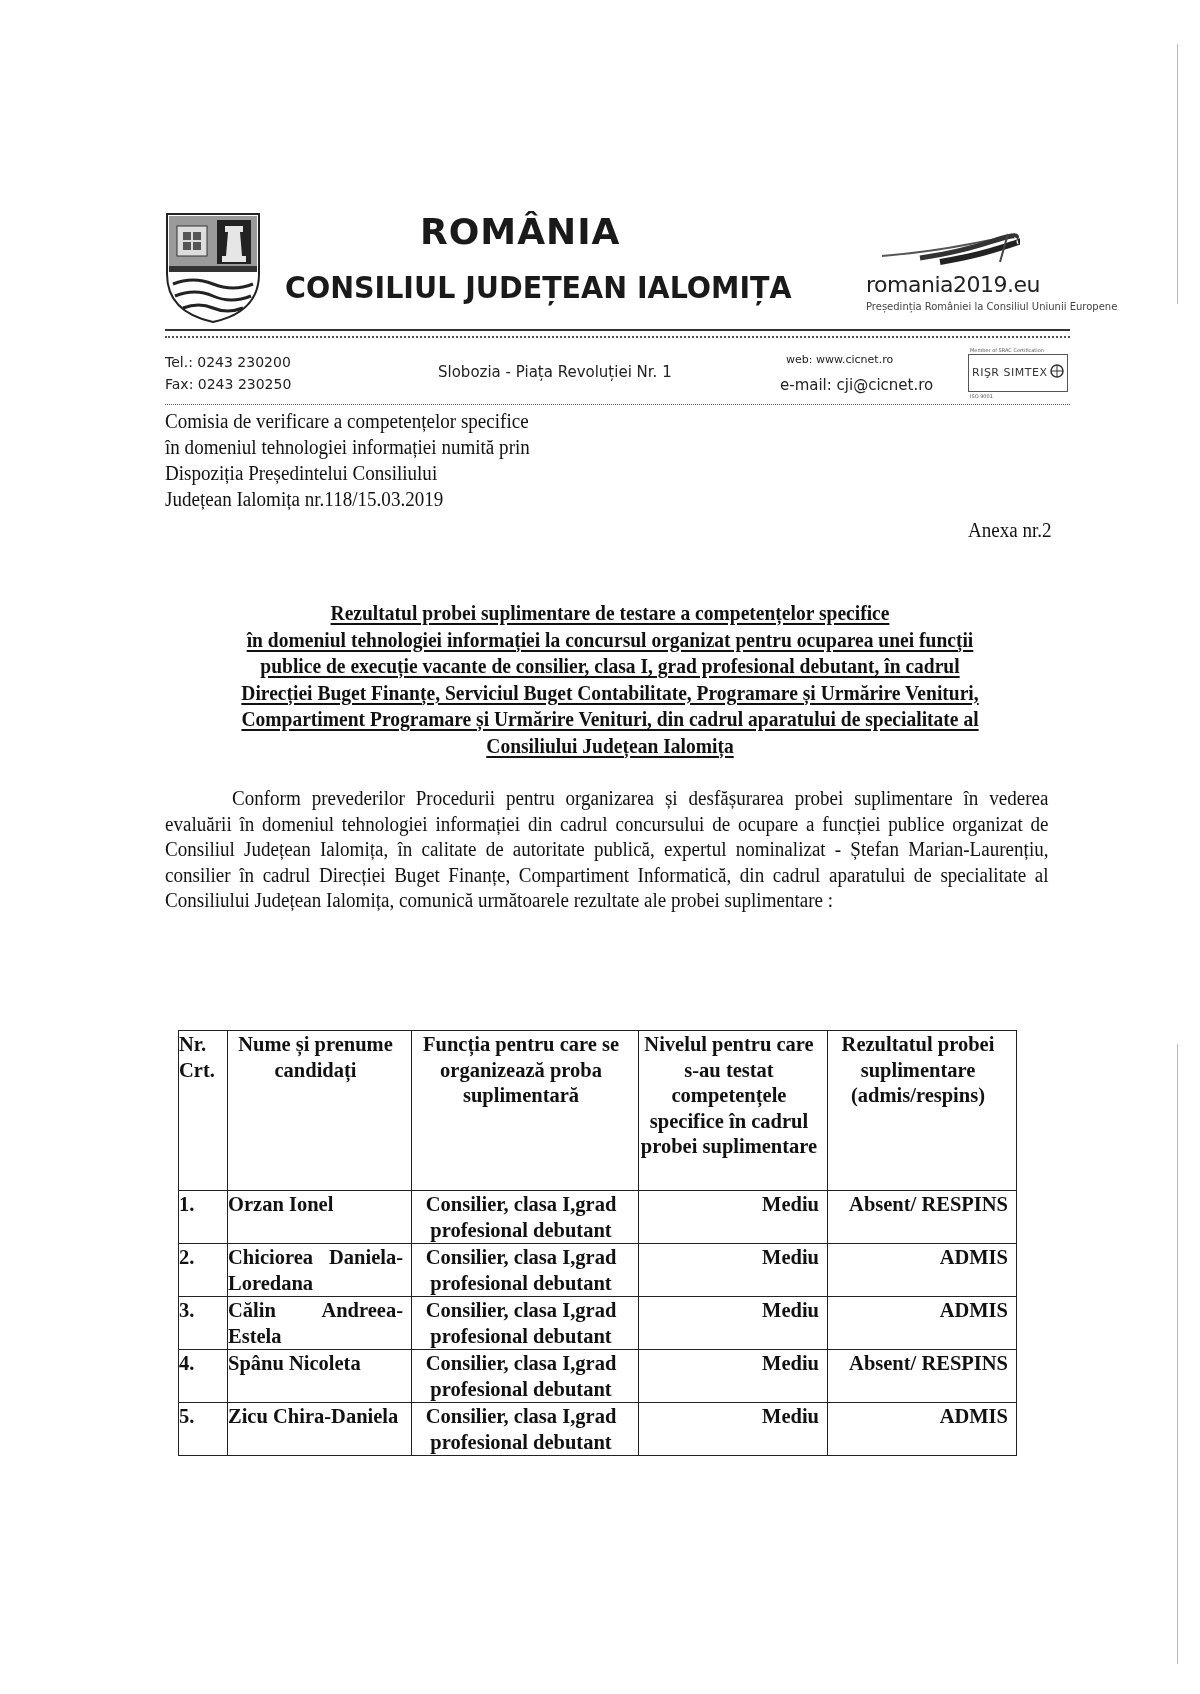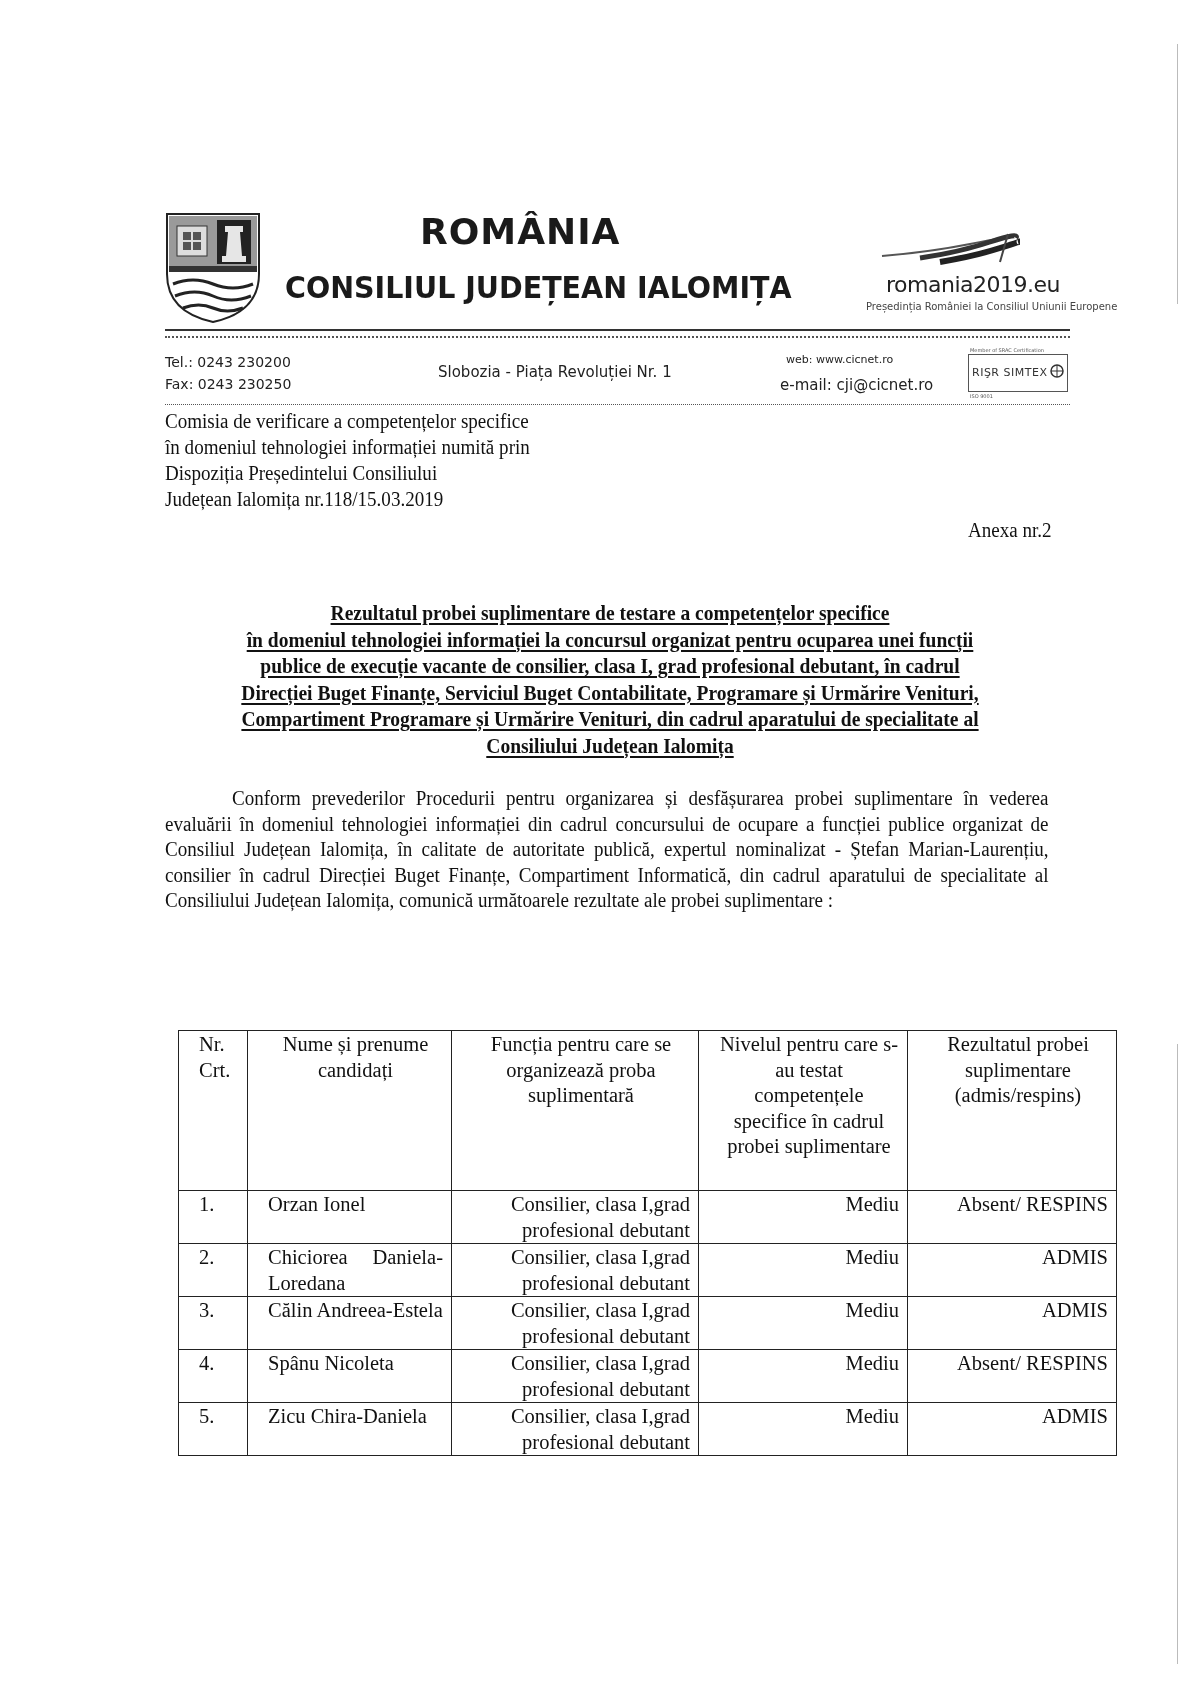--- a/index.html
+++ b/index.html
@@ -4,21 +4,21 @@
   <style>
     html, body { margin: 0; padding: 0; background: #ffffff; }
     body { width: 1200px; height: 1694px; position: relative; overflow: hidden; color: #111; font-family: "Liberation Serif", serif; }
     .page { position: absolute; left: 0; top: 4px; width: 1200px; height: 1694px; }
 
     
     .crest { position: absolute; left: 165px; top: 208px; width: 96px; height: 112px; }
     .hdr-romania { position: absolute; left: 420px; top: 207px; font-family: "DejaVu Sans", sans-serif; font-weight: bold; font-size: 36px; letter-spacing: 1px; color: #1a1a1a; }
     .hdr-council { position: absolute; left: 285px; top: 265px; font-family: "DejaVu Sans", sans-serif; font-weight: bold; font-size: 31px; letter-spacing: 0px; color: #1a1a1a; transform: scaleX(0.92); transform-origin: left; }
     .ro2019-logo { position: absolute; left: 880px; top: 228px; width: 140px; height: 40px; }
-    .ro2019-text { position: absolute; left: 866px; top: 268px; font-family: "DejaVu Sans", sans-serif; font-size: 22px; color: #222; letter-spacing: -0.5px; margin-left: 20px; }
+    .ro2019-text { position: absolute; left: 866px; top: 268px; font-family: "DejaVu Sans", sans-serif; font-size: 22px; color: #222; letter-spacing: -0.5px; }
     .ro2019-sub { position: absolute; left: 866px; top: 297px; font-family: "DejaVu Sans", sans-serif; font-size: 10px; color: #444; }
     .rule-double { position: absolute; left: 165px; width: 905px; top: 325px; height: 5px; border-top: 2px solid #333; border-bottom: 2px dotted #555; }
     .contact { position: absolute; font-family: "DejaVu Sans", sans-serif; font-size: 14px; color: #222; }
     .c-tel { left: 165px; top: 350px; }
     .c-fax { left: 165px; top: 372px; }
     .c-addr { left: 438px; top: 359px; font-size: 15px; }
     .c-web { left: 786px; top: 349px; font-size: 11px; }
     .c-mail { left: 780px; top: 372px; font-size: 15px; }
     .cert-tiny { position: absolute; font-family: "DejaVu Sans", sans-serif; font-size: 5px; color: #555; }
     .cert-inner { position: absolute; left: 968px; top: 350px; width: 98px; height: 36px; border: 1px solid #555; }
@@ -31,31 +31,31 @@
     .annex { position: absolute; left: 968px; top: 515px; font-size: 20.5px; transform: scaleX(0.93); transform-origin: left top; }
 
     .doc-title { position: absolute; left: 150px; top: 596px; width: 920px; text-align: center; font-weight: bold; font-size: 21px; line-height: 26.5px; transform: scaleX(0.93); transform-origin: center top; }
     .doc-title div { text-decoration: underline; text-decoration-thickness: 2px; text-underline-offset: 3px; white-space: nowrap; }
 
     .para { position: absolute; left: 165px; top: 782px; width: 950px; font-size: 20.5px; line-height: 25.5px; text-align: justify; transform: scaleX(0.93); transform-origin: left top; }
     .para .indent { display: inline-block; width: 72px; }
 
     
     .results { position: absolute; left: 178px; top: 1026px; border-collapse: collapse; font-size: 20.5px; line-height: 25.5px; }
-    .results td, .results th { border: 1.5px solid #222; vertical-align: top; padding: 1px 8px 0 20px; font-weight: normal; }
+    .results td, .results th { border: 1.5px solid #222; vertical-align: top; padding: 1px 8px 0 0; font-weight: bold; }
     .results th { }
     .col-nr { width: 40px; }
     .col-name { width: 175px; }
     .col-func { width: 218px; }
     .col-lvl { width: 180px; }
     .col-res { width: 180px; }
     .results th.hdr-cell { height: 158px; }
     .results td.nr { text-align: left; }
     .results td.name { text-align: justify; }
-    .results td.func { text-align: right; }
+    .results td.func { text-align: center; }
     .results td.lvl, .results td.res { text-align: right; }
 
     
     .edge { position: absolute; right: 22px; width: 1px; background: #bbb; }
   </style>
 </head>
 <body>
 
 <div class="page">
 

